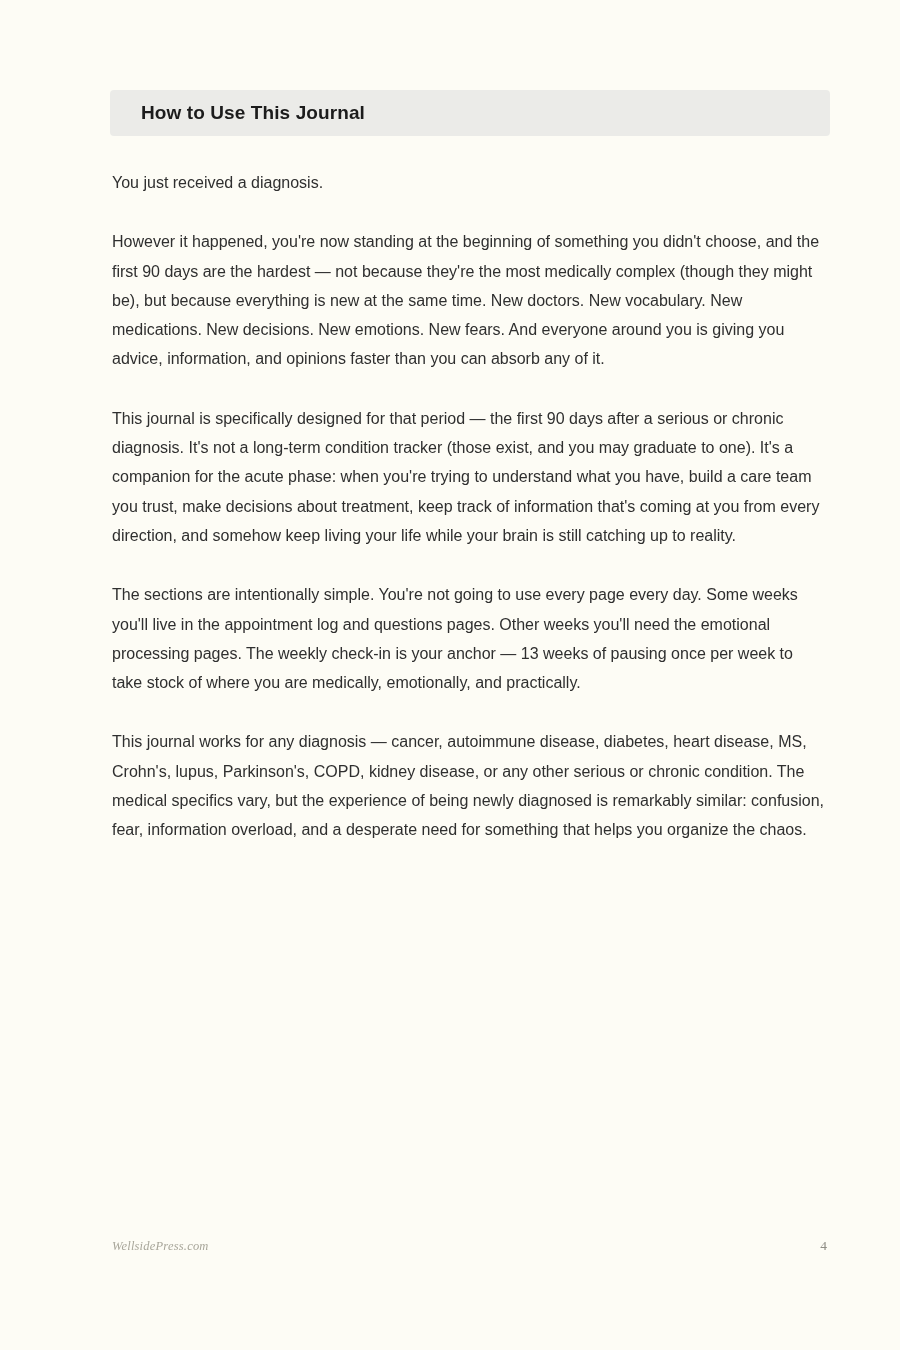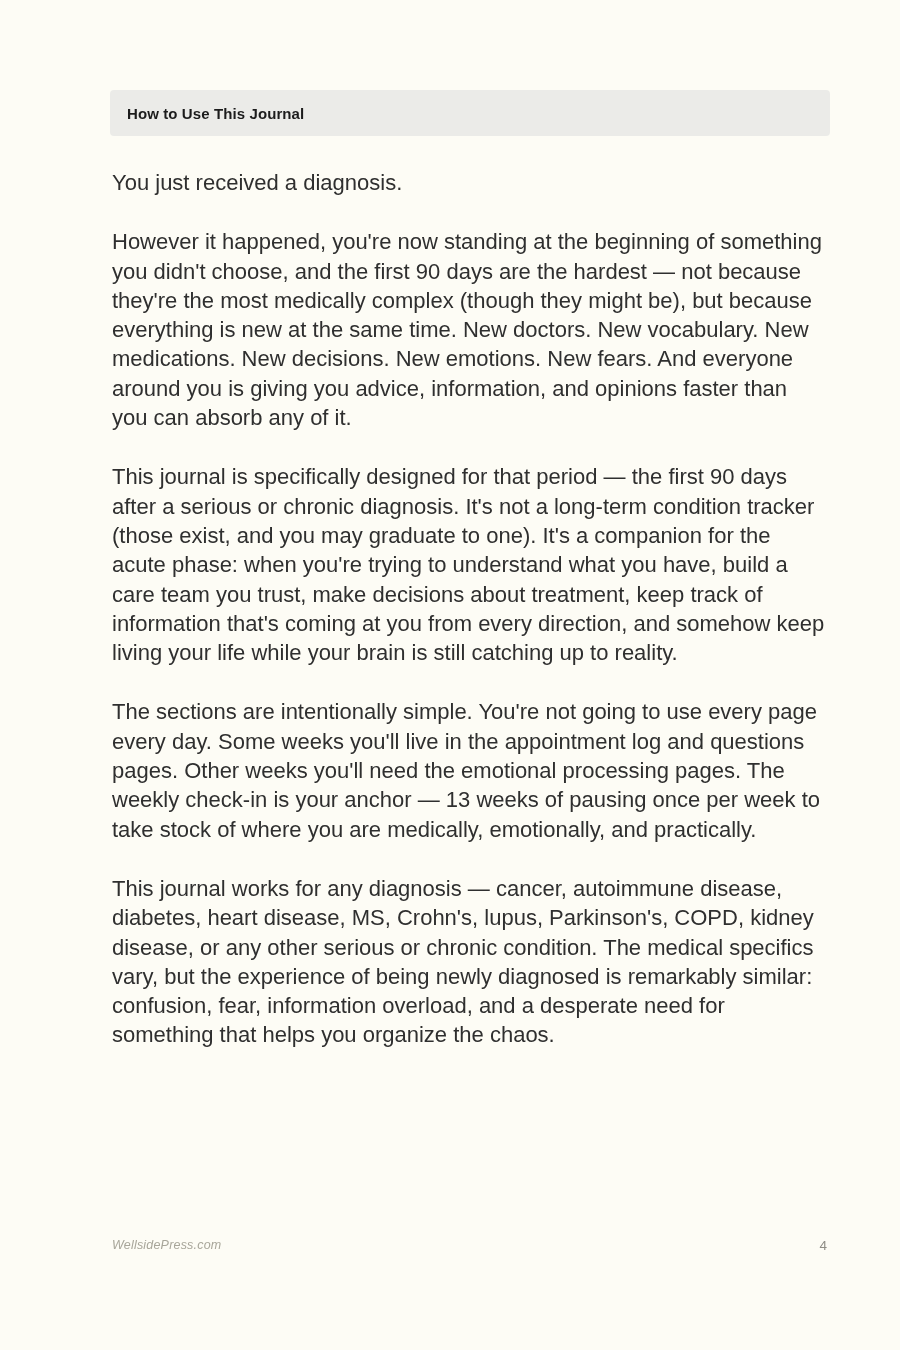--- a/index.html
+++ b/index.html
@@ -28,51 +28,52 @@
     left: 110px;
     top: 90px;
     width: 720px;
     height: 46px;
     background: #ebebe8;
     border-radius: 4px;
     display: flex;
     align-items: center;
   }
   .title-bar h1 {
-    margin: 0;
+    margin: 14px;
     padding-left: 17px;
-    font-size: 15px;
+    font-size: 19px;
     font-weight: bold;
     color: #1c1c1c;
     letter-spacing: 0.1px;
   }
   .content {
     position: absolute;
     left: 112px;
     top: 168px;
     width: 715px;
   }
   .content p {
     margin: 0 0 30px 0;
-    font-size: 22px;
+    font-size: 16px;
     line-height: 29.3px;
     color: #2f2f2f;
     text-align: left;
   }
   .content p.last {
     margin-bottom: 0;
   }
   .footer {
     position: absolute;
     left: 112px;
     top: 1238px;
     width: 715px;
     display: flex;
     justify-content: space-between;
-    align-items: flex-start;
+    align-items: flex-end;
+    font-family: Liberation Serif, serif;
   }
   .footer .brand {
     font-size: 12.5px;
     font-style: italic;
     color: #a8a69a;
     letter-spacing: 0.2px;
   }
   .footer .pageno {
     font-size: 13.5px;
     color: #8f8d85;

